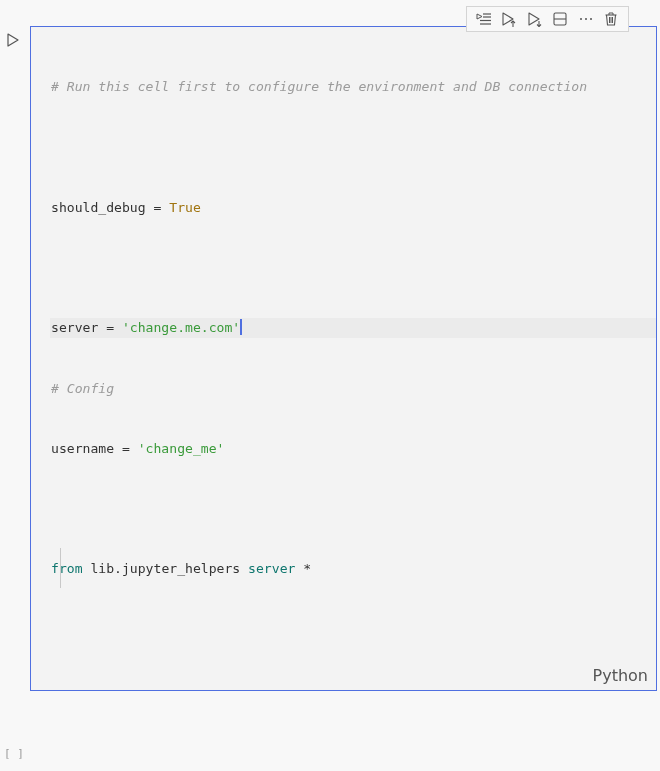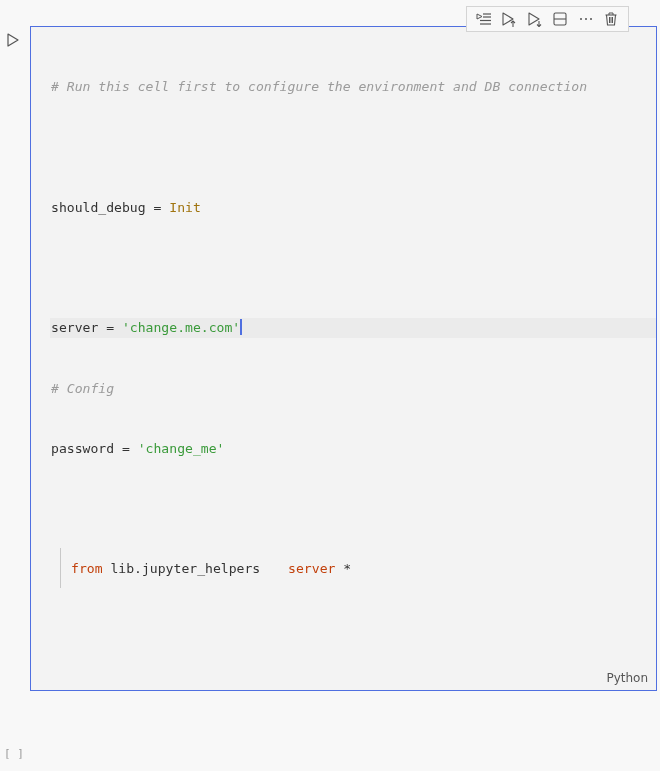--- a/index.html
+++ b/index.html
@@ -27,29 +27,29 @@
   .tb-btn { width:20px; height:20px; display:flex; align-items:center; justify-content:center; cursor:pointer; }
   .tb-btn svg { display:block; }
   .code {
     position:absolute; left:20px; top:10px; margin:0;
     font-size:13.1px; line-height:20.1px; color:#333;
     white-space:pre;
   }
   .line { height:20.1px; position:relative; }
   .line.active { background:#ebebeb; margin-left:-1px; padding-left:1px; width:605px; }
   .cm { color:#9b9b9b; font-style:italic; }
-  .kw { color:#c2410c;margin-left:20px; }
+  .kw { color:#0f766e; }
   .bool { color:#a0740f; }
   .str { color:#3a9a3a; }
   .cursor { display:inline-block; width:2px; height:16px; background:#4f6fe0; vertical-align:-3px; }
   .guide {
     position:absolute; left:29px; width:1px; background:#c8c8c8;
   }
   .lang {
-    position:absolute; right:8px; bottom:5px; font-size:12px; color:#555;
+    position:absolute; right:8px; bottom:5px; font-size:16px; color:#555;
     font-family:"DejaVu Sans", sans-serif;
   }
 </style>
 </head>
 <body>
 
 <div class="run-btn">
   <svg width="16" height="16" viewBox="0 0 16 16">
     <path d="M3 2 L13 8 L3 14 Z" fill="none" stroke="#555" stroke-width="1.2" stroke-linejoin="round"></path>
   </svg>
@@ -104,25 +104,25 @@
       <line x1="7.5" y1="5" x2="7.5" y2="11" stroke="#555" stroke-width="1"></line>
     </svg>
   </div>
 </div>
 
 <div class="cell">
   <div class="guide" style="top:521px; height:40px;"></div>
   <div class="code">
     <div class="line"><span class="cm"># Run this cell first to configure the environment and DB connection</span></div>
     <div class="line"></div>
-    <div class="line"><span>should_debug = </span><span class="bool">Init</span></div>
+    <div class="line"><span>should_debug = </span><span class="bool">True</span></div>
     <div class="line"></div>
     <div class="line active"><span>server = </span><span class="str">'change.me.com'</span><span class="cursor"></span></div>
     <div class="line"><span class="cm"># Config</span></div>
-    <div class="line"><span>password = </span><span class="str">'change_me'</span></div>
+    <div class="line"><span>username = </span><span class="str">'change_me'</span></div>
     <div class="line"></div>
     <div class="line"><span class="kw">from</span><span> lib.jupyter_helpers </span><span class="kw">server</span><span> *</span></div>
     
     
     
     
     
     
     
     

